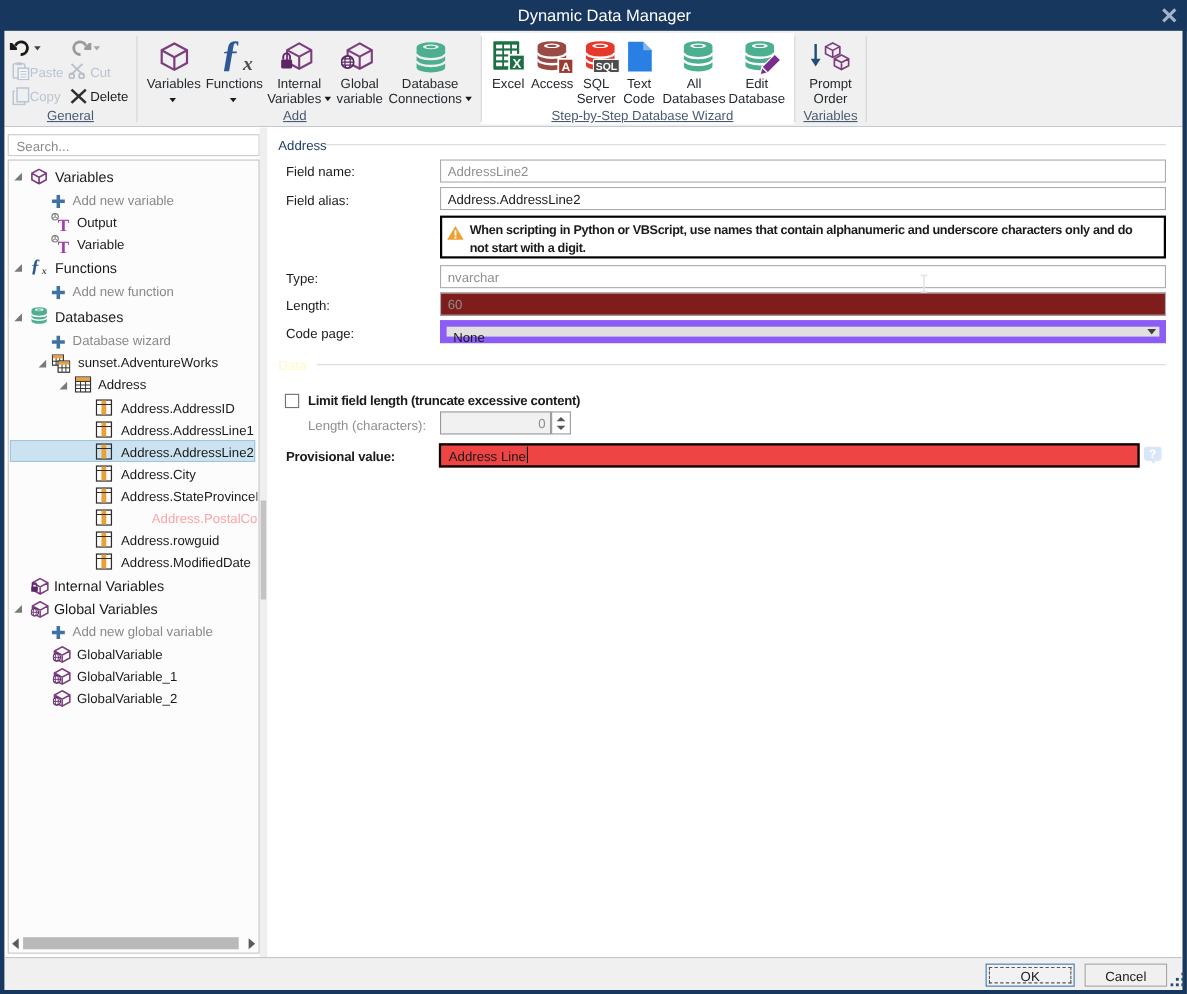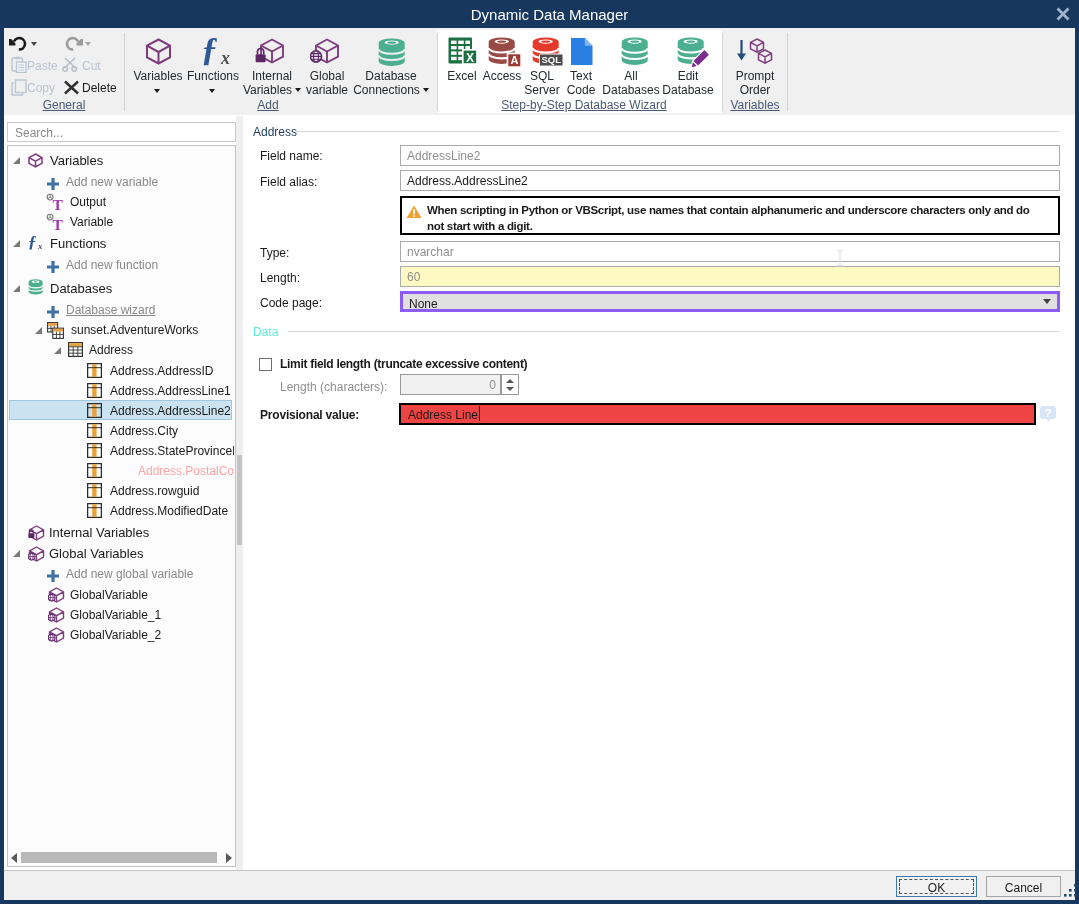--- a/index.html
+++ b/index.html
@@ -225,21 +225,21 @@
 <svg class="abs" style="left:21px;top:134px" width="16" height="17">
       <path d="M0.6 2.9 V12.8 A7 2.6 0 0 0 14.6 12.8 V2.9 A7 2.6 0 0 0 0.6 2.9 Z" fill="#4caf8f"></path>
       <ellipse cx="7.6" cy="2.7" rx="3.9" ry="1.2" fill="#fcfcfc"></ellipse>
       <ellipse cx="7.6" cy="2.8" rx="2.2" ry="0.6" fill="#4caf8f"></ellipse>
       <path d="M0.6 6.2 A7 2.6 0 0 0 14.6 6.2 M0.6 9.5 A7 2.6 0 0 0 14.6 9.5" fill="none" stroke="#fcfcfc" stroke-width="1.3"></path>
     </svg>
 <div class="abs" style="left:43px;top:136px;font-size:13px;color:#1a1a1a;">Databases</div>
 <div class="abs" style="left:40px;top:159px;"><svg width="12" height="12">
         <path d="M6 0 V12 M0 6 H12" stroke="#3f72a4" stroke-width="3.2"></path>
       </svg></div>
-<div class="abs" style="left:59px;top:158px;font-size:12px;color:#898989;text-decoration:underline;">Database wizard</div>
+<div class="abs" style="left:59px;top:158px;font-size:12px;color:#898989;">Database wizard</div>
 
 <div class="abs exp" style="left:28px;top:182px"></div>
 <svg class="abs" style="left:40px;top:177px" width="17" height="17">
       <rect x="0.6" y="0.6" width="10" height="9.4" fill="#fff" stroke="#333" stroke-width="1.1"></rect>
       <rect x="1.1" y="1.1" width="9" height="2.6" fill="#e9a13b"></rect>
       <path d="M0.6 6.4 H10.6 M4 3.7 V10 M7.3 3.7 V10" stroke="#333" stroke-width="0.9"></path>
       <rect x="5.8" y="6.2" width="10.6" height="10.2" fill="#fff" stroke="#333" stroke-width="1.1"></rect>
       <rect x="6.3" y="6.7" width="9.6" height="2.8" fill="#e9a13b"></rect>
       <path d="M5.8 12.4 H16.4 M9.4 9.5 V16 M12.9 9.5 V16" stroke="#333" stroke-width="0.9"></path>
     </svg>
@@ -360,28 +360,28 @@
 <div class="abs" style="left:400px;top:196px;width:660px;height:39px;background:#fff;border:2px solid #000;"></div>
 <svg class="abs" style="left:406px;top:205px" width="16" height="14">
     <polygon points="8,0.5 15.5,13 0.5,13" fill="#f0a030"></polygon>
     <rect x="7.2" y="4.2" width="1.7" height="5" fill="#fff"></rect>
     <rect x="7.2" y="10.2" width="1.7" height="1.7" fill="#fff"></rect>
   </svg>
 <div class="abs" style="left:427px;top:202px;width:640px;font-size:11.5px;font-weight:bold;letter-spacing:-0.3px;color:#1a1a1a;line-height:16px;">When scripting in Python or VBScript, use names that contain alphanumeric and underscore characters only and do<br>not start with a digit.</div>
 <div class="abs" style="left:260px;top:246px;font-size:12px;color:#1a1a1a;">Type:</div>
 <div class="abs" style="left:400px;top:241px;width:660px;height:21px;background:#fff;border:1px solid #ababab;font-size:12px;color:#8f8f8f;padding:3px 0 0 6px;">nvarchar</div>
 <div class="abs" style="left:260px;top:271px;font-size:12px;color:#1a1a1a;">Length:</div>
-<div class="abs" style="left:400px;top:266px;width:660px;height:21px;background:#fef9c3;border:1px solid #ababab;font-size:12px;color:#8f8f8f;padding:3px 0 0 6px;">60</div>
+<div class="abs" style="left:400px;top:266px;width:660px;height:21px;background:#7f1d1d;border:1px solid #ababab;font-size:12px;color:#8f8f8f;padding:3px 0 0 6px;">60</div>
 <div class="abs" style="left:260px;top:296px;font-size:12px;color:#1a1a1a;">Code page:</div>
-<div class="abs" style="left:400px;top:291px;width:660px;height:21px;background:#e0e0e0;border:3px solid #8b5cf6;font-size:12px;color:#1a1a1a;padding:3px 0 0 6px;">None</div>
+<div class="abs" style="left:400px;top:291px;width:660px;height:21px;background:#e0e0e0;border:6px solid #8b5cf6;font-size:12px;color:#1a1a1a;padding:3px 0 0 6px;">None</div>
 <div class="ddabs" style="left:1043px;top:299px;border-left-width:4.5px;border-right-width:4.5px;border-top-width:5px;border-top-color:#3f3f3f"></div>
 <svg class="abs" style="left:834px;top:249px" width="12" height="18">
     <path d="M3 1.5 H9 M3 16.5 H9 M6 1.5 V16.5" stroke="#e3e3e3" stroke-width="1.4" fill="none"></path>
   </svg>
-<div class="abs" style="left:253px;top:325px;font-size:12px;color:#5eead4;">Data</div>
+<div class="abs" style="left:253px;top:325px;font-size:12px;color:#fef9c3;">Data</div>
 <div class="abs" style="left:288px;top:331px;width:772px;height:1px;background:#d9d9d9;"></div>
 <div class="abs" style="left:259px;top:358px;width:13px;height:13px;background:#fff;border:1px solid #707070;"></div>
 <div class="abs" style="left:280px;top:357px;font-size:12px;font-weight:bold;color:#1a1a1a;letter-spacing:-0.3px;">Limit field length (truncate excessive content)</div>
 <div class="abs" style="left:280px;top:380px;font-size:12px;color:#8f8f8f;">Length (characters):</div>
 <div class="abs" style="left:400px;top:374px;width:101px;height:21px;background:#f1f1f1;border:1px solid #999;font-size:12px;color:#8f8f8f;text-align:right;padding:3px 4px 0 0;">0</div>
 <div class="abs" style="left:501px;top:374px;width:18px;height:21px;background:#fff;border:1px solid #999;"></div>
 <div class="ddabs" style="left:506px;top:379px;border-left-width:4px;border-right-width:4px;border-top-width:0;border-bottom:4.5px solid #555"></div>
 <div class="ddabs" style="left:506px;top:387px;border-left-width:4px;border-right-width:4px;border-top-width:4.5px;border-top-color:#555"></div>
 <div class="abs" style="left:260px;top:408px;font-size:12px;font-weight:bold;color:#1a1a1a;letter-spacing:-0.2px;">Provisional value:</div>
 <div class="abs" style="left:399px;top:403px;width:637px;height:22px;background:#ef4444;border:2px solid #000;font-size:12px;color:#1a1a1a;padding:3px 0 0 7px;">Address Line</div>

